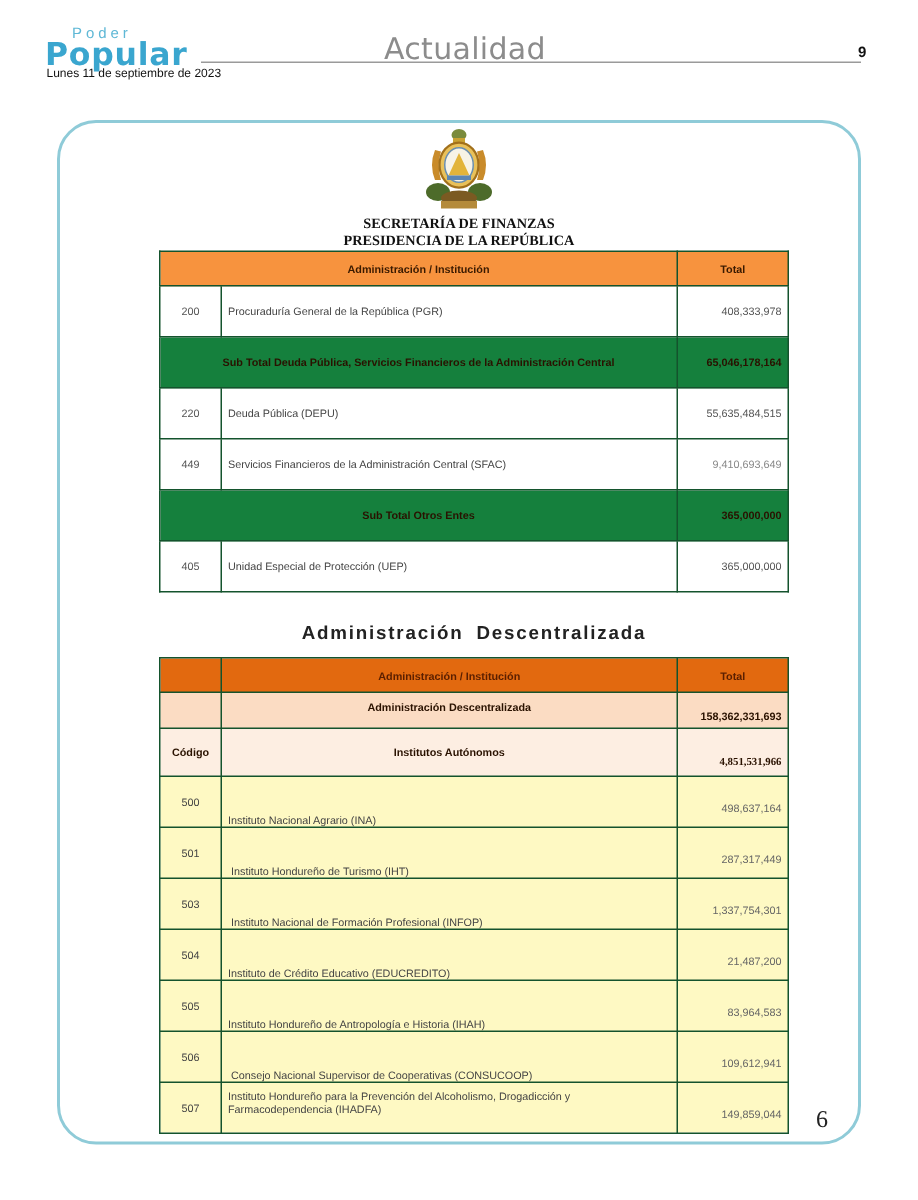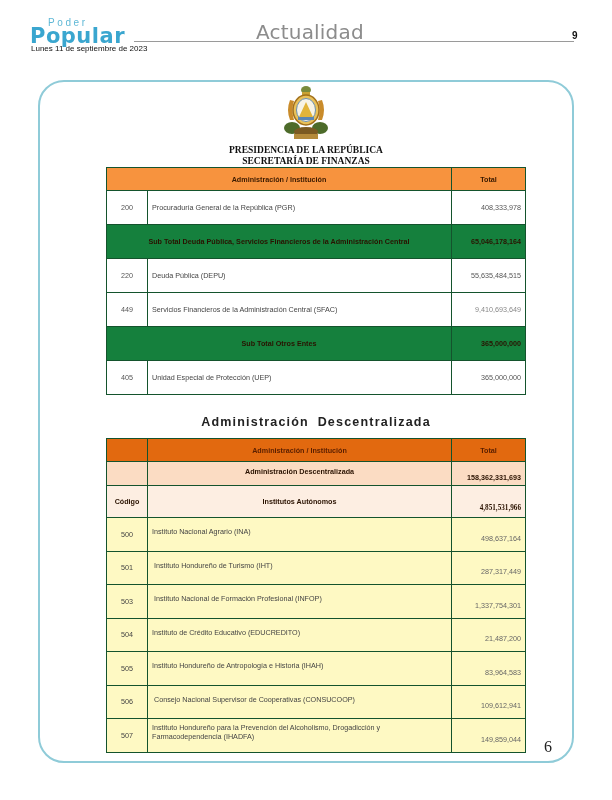--- a/index.html
+++ b/index.html
@@ -29,21 +29,21 @@
   .t2 { left: 106px; top: 438px; width: 420px; }
   .c-code { width: 41px; text-align: center; }
   .c-total { width: 74px; text-align: right; }
   .hdr-orange th { background: #f7933e; color: #3a1a00; font-weight: bold; height: 23px; text-align: center; }
   .hdr-dark th { background: #e2690f; color: #5a1f00; font-weight: bold; height: 23px; text-align: center; }
   .sub-row td { background: #15803d; font-weight: bold; color: #2a1200; height: 34px; }
   .row td { background: #ffffff; color: #444; height: 34px; vertical-align: middle; }
   .row .num { color: #555; }
   .row-t2 td { background: #fef9c3; color: #444; height: 33.5px; vertical-align: middle; }
   .row-t2 td.c-total { vertical-align: bottom; padding-bottom: 8px; color: #666; }
-  .row-t2 td.desc { vertical-align: top; padding-top: 9px; }
+  .row-t2 td.desc { vertical-align: top; padding-top: 24px; }
   .ad-row td { background: #fbdcc3; font-weight: bold; color: #2a1200; height: 24px; }
   .ad-row td.c-total { vertical-align: bottom; padding-bottom: 3px; }
   .code-row td { background: #fdeee2; font-weight: bold; color: #2a1200; height: 32px; }
   .code-row td.c-total { vertical-align: bottom; padding-bottom: 5px; font-family: Liberation Serif, serif; }
   .faded { color: #888 !important; }
 
   .t2-title { position: absolute; left: 106px; top: 415px; width: 420px; text-align: center; font-size: 12.5px; font-weight: bold; color: #222; letter-spacing: 1.2px; word-spacing: 4px; }
 
   .page-num-bottom { position: absolute; left: 544px; top: 738px; font-family: "Liberation Serif", serif; font-size: 16px; color: #222; }
 </style>
@@ -75,22 +75,22 @@
   <path d="M17 33 L24 18 L31 33 Z" fill="#e2b43a"></path>
   <rect x="16" y="33" width="16" height="3" fill="#5b86b3"></rect>
 
   <ellipse cx="10" cy="44" rx="8" ry="6" fill="#4d6b2a"></ellipse>
   <ellipse cx="38" cy="44" rx="8" ry="6" fill="#4d6b2a"></ellipse>
   <ellipse cx="24" cy="48" rx="12" ry="5" fill="#7b5a22"></ellipse>
   <rect x="12" y="50" width="24" height="5" fill="#b48a3a"></rect>
 </svg>
 
 <div class="inst-lines">
+  <div>SECRETARÍA DE FINANZAS</div>
   <div>PRESIDENCIA DE LA REPÚBLICA</div>
-  <div>SECRETARÍA DE FINANZAS</div>
 </div>
 
 <table class="t1">
   <colgroup>
       <col class="c-code">
       <col>
       <col class="c-total">
     </colgroup>
   <tbody>
       <tr class="hdr-orange">

